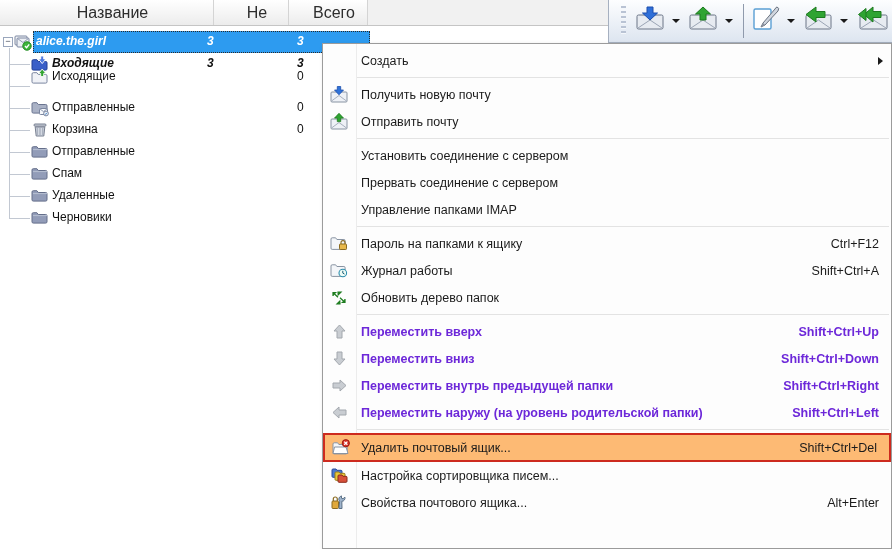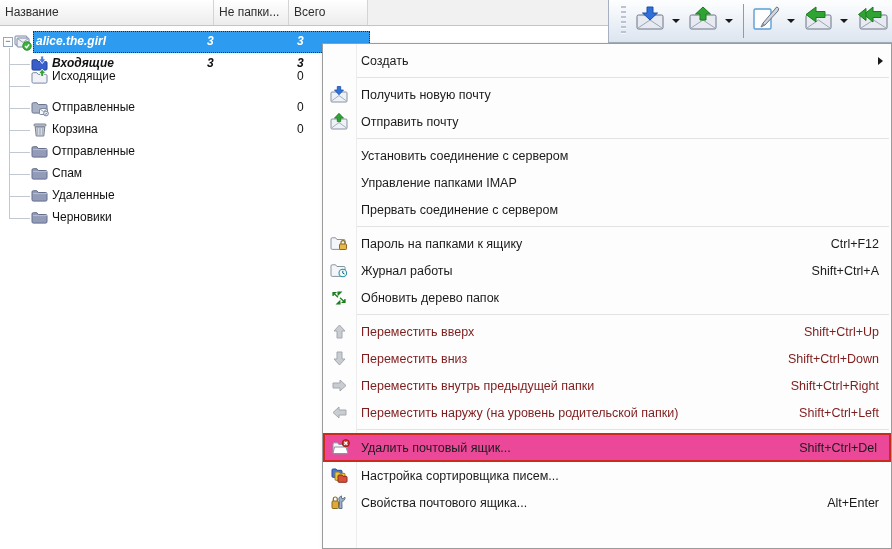--- a/index.html
+++ b/index.html
@@ -3,21 +3,21 @@
 <meta charset="utf-8">
 <style>
   * { margin:0; padding:0; box-sizing:border-box; }
   html,body { width:892px; height:549px; background:#fff; font-family:"Liberation Sans",sans-serif; }
   #app { position:relative; width:892px; height:549px; background:#fff; overflow:hidden; }
 
   
   .tree-header { position:absolute; left:0; top:0; width:608px; height:26px;
     background:linear-gradient(#ffffff,#ececec); border-bottom:1px solid #c5c5c5; }
   .tree-header .hfill { position:absolute; left:367px; top:0; right:0; bottom:0; background:#f1f1f1; border-left:1px solid #d4d4d4; }
-  .hcell { position:absolute; top:0; height:25px; line-height:25px; font-size:12px; color:#2d2d2d; padding-left:5px; }
+  .hcell { position:absolute; top:0; height:25px; line-height:25px; font-size:16px; color:#2d2d2d; padding-left:12px;text-align:center; }
   .hc0 { left:0; width:213px; }
   .hc1 { left:213px; width:75px; border-left:1px solid #d4d4d4; }
   .hc2 { left:288px; width:79px; border-left:1px solid #d4d4d4; }
 
   
   .trow { position:absolute; left:0; width:370px; height:22px; font-size:12px; color:#111; }
   .selbg { position:absolute; left:33px; top:0; right:0; bottom:0; background:#2d9bf0; outline:1px dotted #2b2b2b; outline-offset:-1px; }
   .expander { position:absolute; left:3px; top:6px; width:10px; height:10px; background:#fff; border:1px solid #9aa6bc;
     font-size:9px; line-height:7px; text-align:center; color:#3c4454; }
   .ticon { position:absolute; top:2px; width:18px; height:18px; }
@@ -43,25 +43,25 @@
   .tsep { width:1px; height:34px; background:#8f9aac; margin:0 5px; }
 
   
   .menu { position:absolute; left:322px; top:43px; width:570px; height:506px; background:#fdfdfd;
     border:1px solid #9b9b9b; box-shadow:2px 2px 4px rgba(0,0,0,.25); padding-top:3px; overflow:hidden; }
   .menu .gutterline { position:absolute; left:33px; top:0; bottom:0; width:1px; background:#ececec; }
   .mi { position:relative; height:27px; display:flex; align-items:center; padding-left:38px; padding-right:12px;
     font-size:12.5px; color:#1b1b1b; white-space:nowrap; }
   .mi .mic { position:absolute; left:7px; top:50%; transform:translateY(-50%); width:20px; height:18px; }
   .mi .ms { margin-left:auto; padding-left:30px; }
-  .mi.disabled { color:#7f1d1d; }
+  .mi.disabled { color:#6d28d9;font-weight:bold; }
   .mi .subarrow { position:absolute; right:8px; top:50%; transform:translateY(-50%);
     width:0; height:0; border-top:4px solid transparent; border-bottom:4px solid transparent; border-left:5px solid #1a1a1a; }
   .msep { height:0; border-top:1px solid #e3e3e3; margin:3px 2px 3px 34px; }
-  .mi.danger { height:29px; background:#ec4899; border:2px solid #cd2a1e; padding-left:36px; }
+  .mi.danger { height:29px; background:#fdba74; border:2px solid #cd2a1e; padding-left:36px; }
 </style>
 </head>
 <body>
 
 <div id="app">
 
   <div class="tree-header">
     <div class="hfill"></div>
     <div class="hcell hc0">Название</div>
     <div class="hcell hc1">Не папки...</div>
@@ -274,24 +274,24 @@
         </svg>
       </span>
       <span class="ml">Отправить почту</span>
     </div>
     <div class="msep"></div>
 
     <div class="mi">
       <span class="ml">Установить соединение с сервером</span>
     </div>
     <div class="mi">
+      <span class="ml">Прервать соединение с сервером</span>
+    </div>
+    <div class="mi">
       <span class="ml">Управление папками IMAP</span>
-    </div>
-    <div class="mi">
-      <span class="ml">Прервать соединение с сервером</span>
     </div>
     <div class="msep"></div>
 
     <div class="mi">
       <span class="mic">
         <svg width="19" height="17" viewBox="0 0 19 17">
           <path d="M1 4 q0-1.2 1.2-1.2 h3.4 l1.3 1.7 h7 q1.2 0 1.2 1.2 v7.5 q0 1.2-1.2 1.2 H2.2 Q1 14.4 1 13.2 z" fill="#f4f6f9" stroke="#8893a2"></path>
           <rect x="9.5" y="9" width="7" height="5.5" rx="0.8" fill="#e8b84a" stroke="#8a6a20"></rect>
           <path d="M11 9 v-1.4 a2 2 0 0 1 4 0 V9" fill="none" stroke="#8a6a20" stroke-width="1.1"></path>
         </svg>

